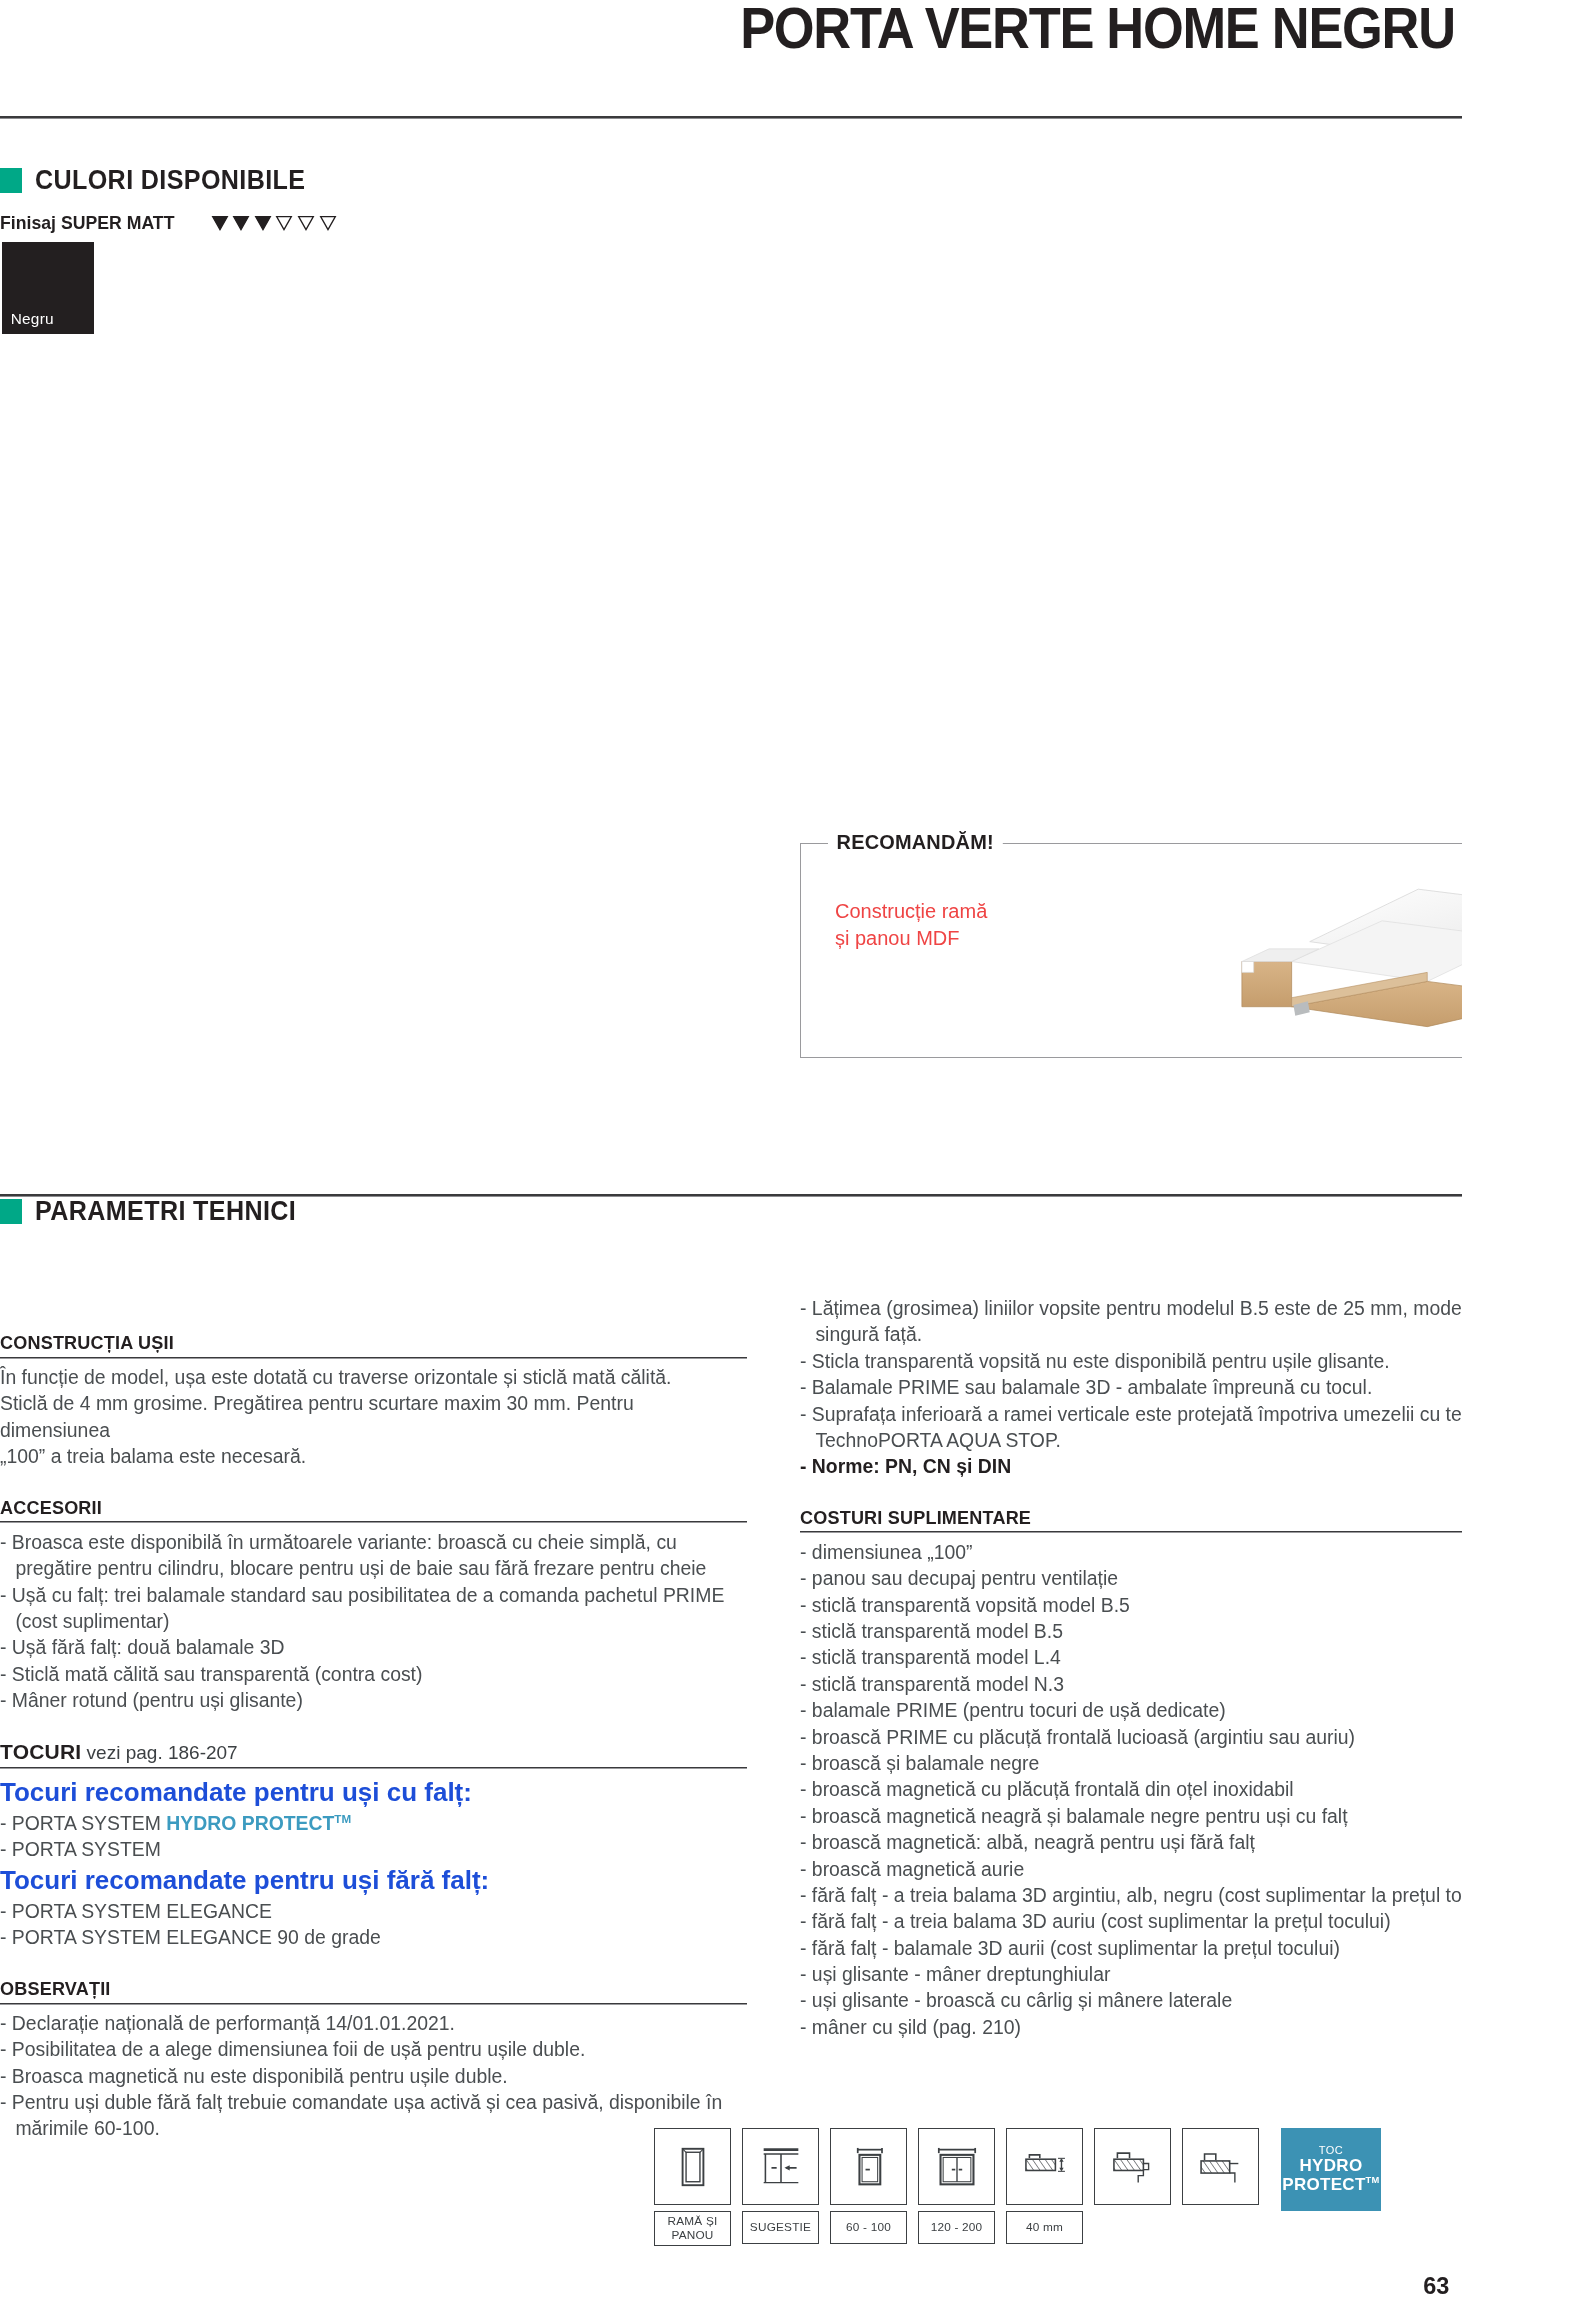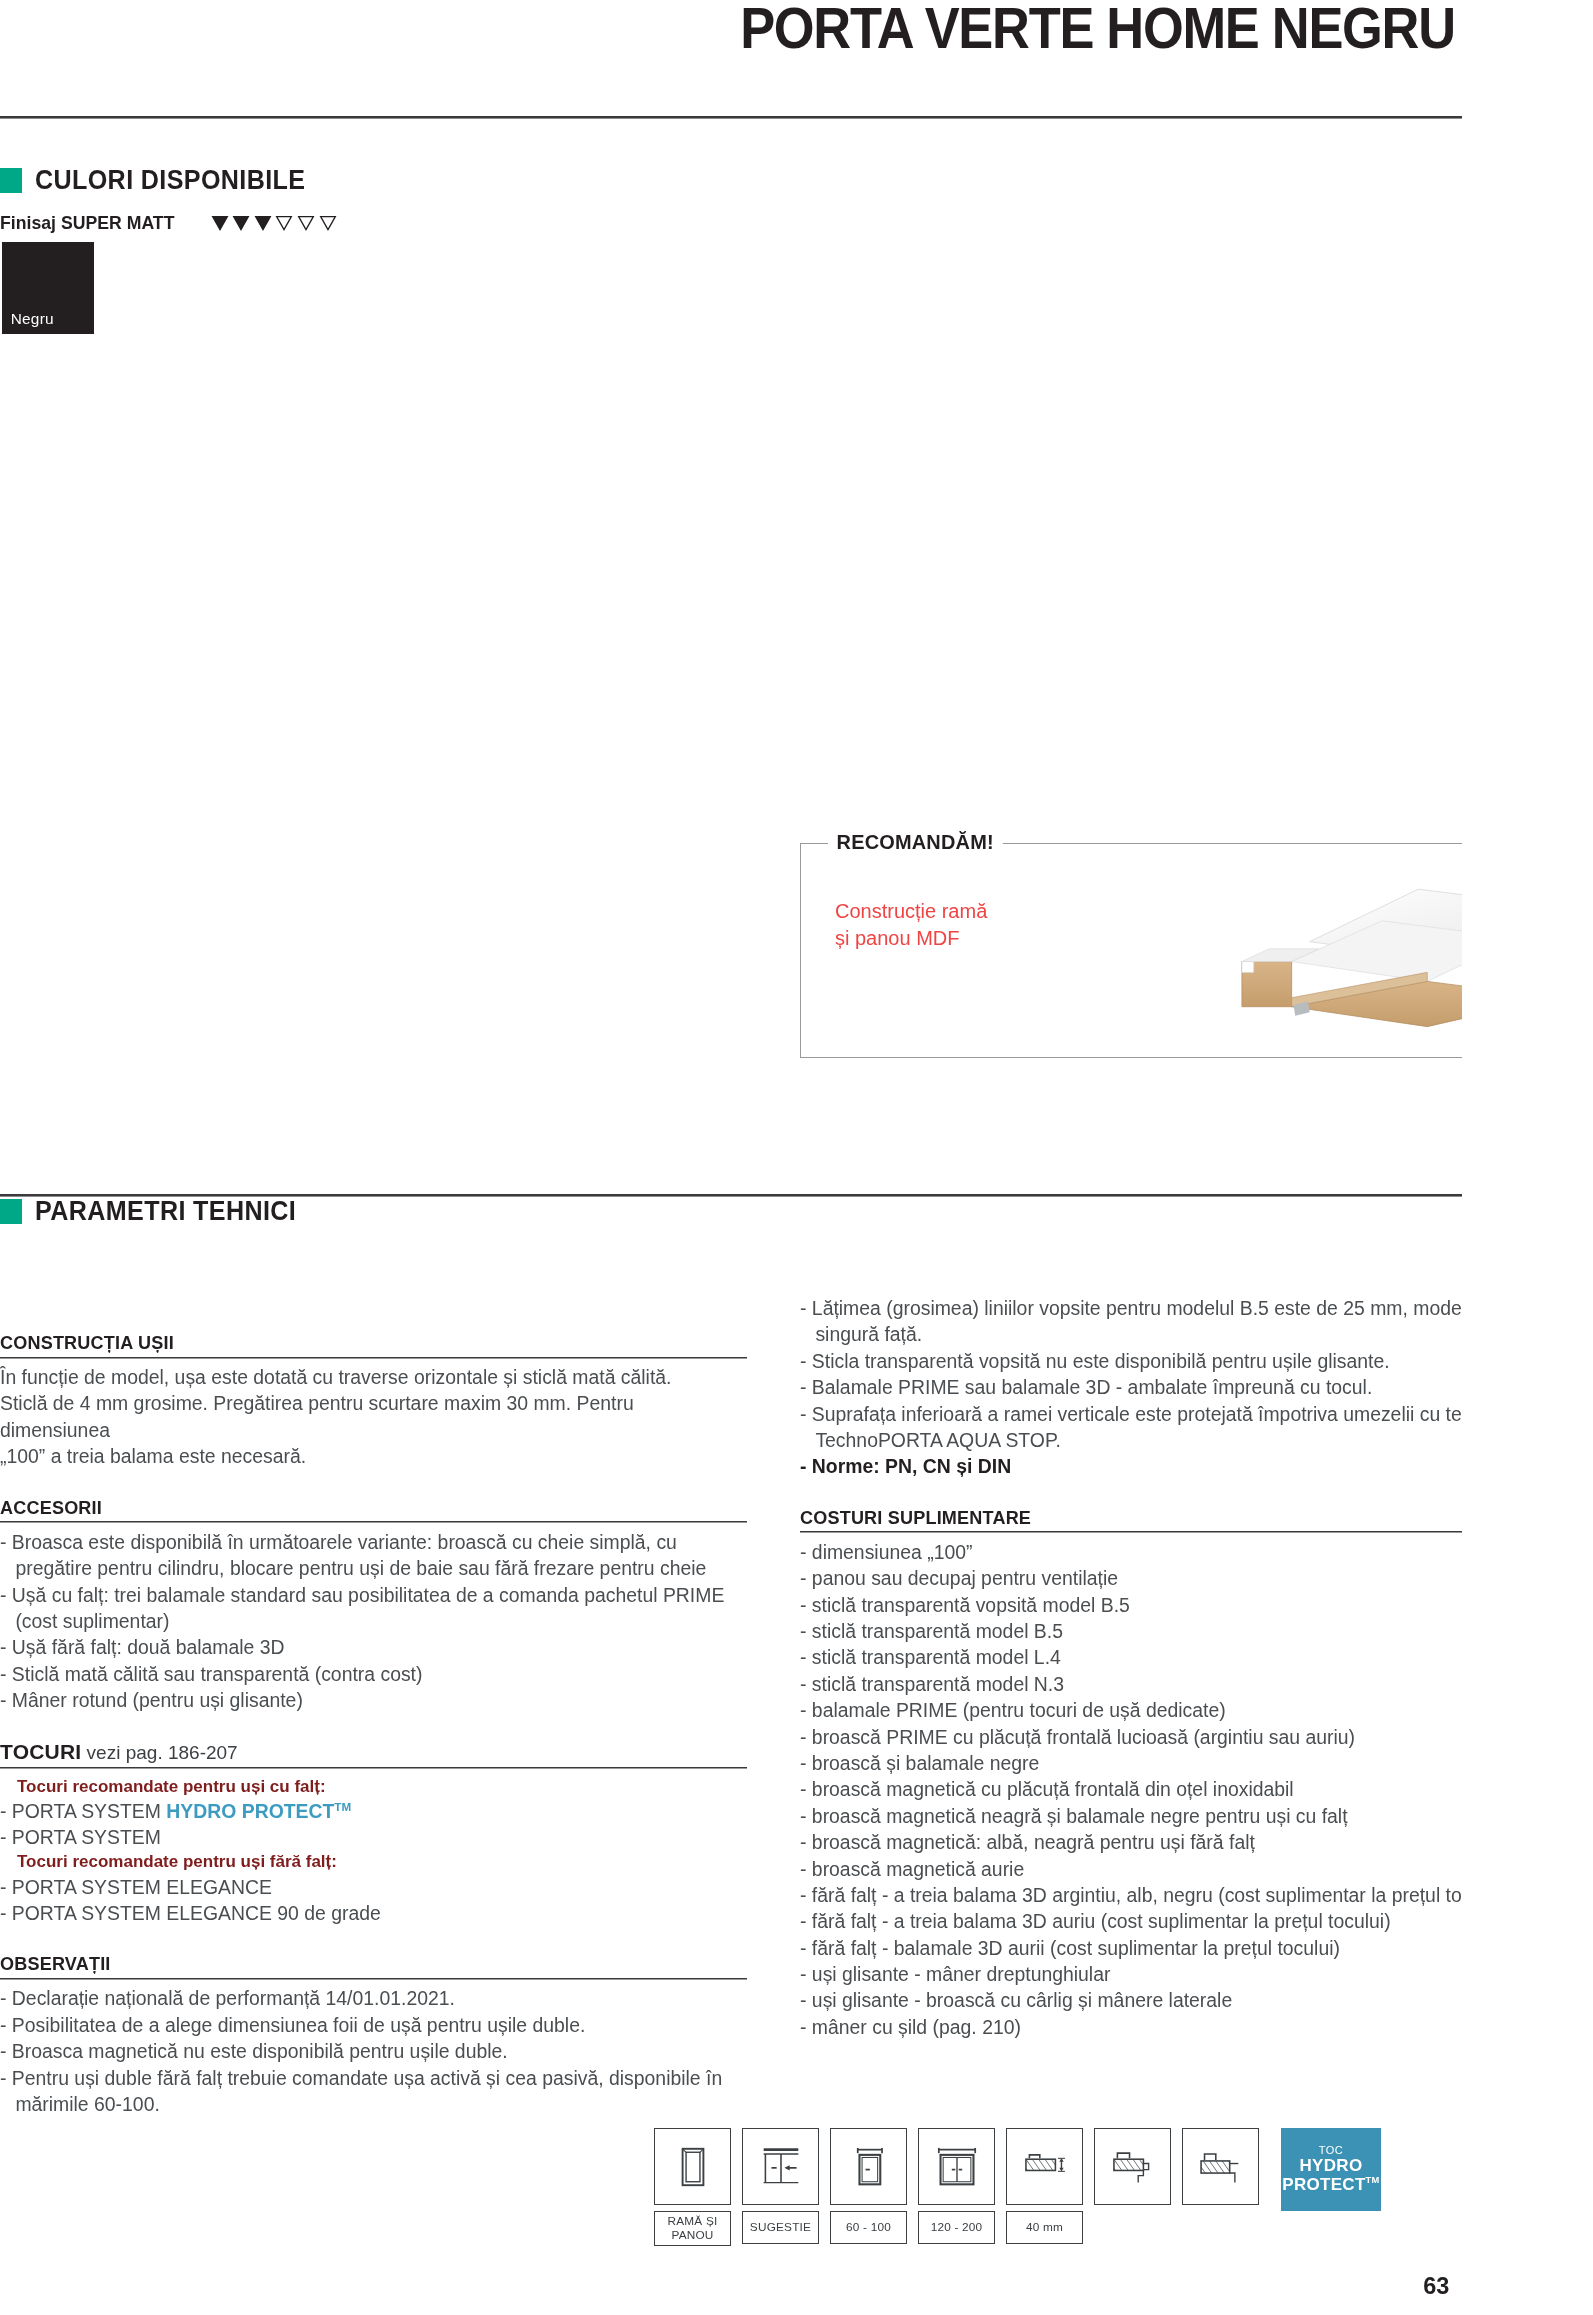--- a/index.html
+++ b/index.html
@@ -187,21 +187,21 @@
   .ind2 { padding-left: 20px; text-indent: -20px; }
   .gap-m { height: 27px; }
 
   .tocuri-head {
     font-size: 19px;
     color: #231f20;
     margin: 0 0 2.7px 0;
   }
   .tocuri-head b { font-weight: bold; font-size: 21px; letter-spacing: 0.2px;}
   .tocuri-head span { font-size: 19px; font-weight: normal; color:#3c4043;}
-  .bold-line { font-weight: bold; color: #7f1d1d; font-size: 17px; padding-left: 17px; }
+  .bold-line { font-weight: bold; color: #1d4ed8; font-size: 26px; }
   .hydro { color: #3c9bc0; font-weight: bold; }
   .hydro sup { font-size: 0.6em; font-weight: bold; vertical-align: super; }
   .norme { font-weight: bold; color: #231f20; }
 
   
   .icon-strip {
     position: absolute;
     left: 654px;
     top: 2128px;
     display: flex;

